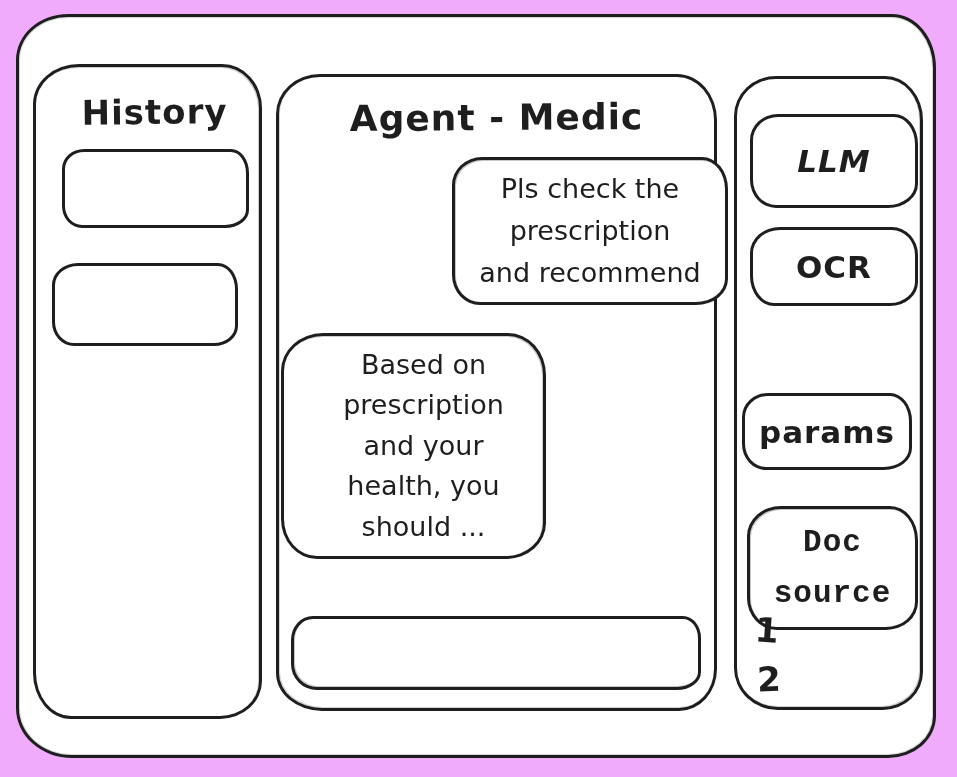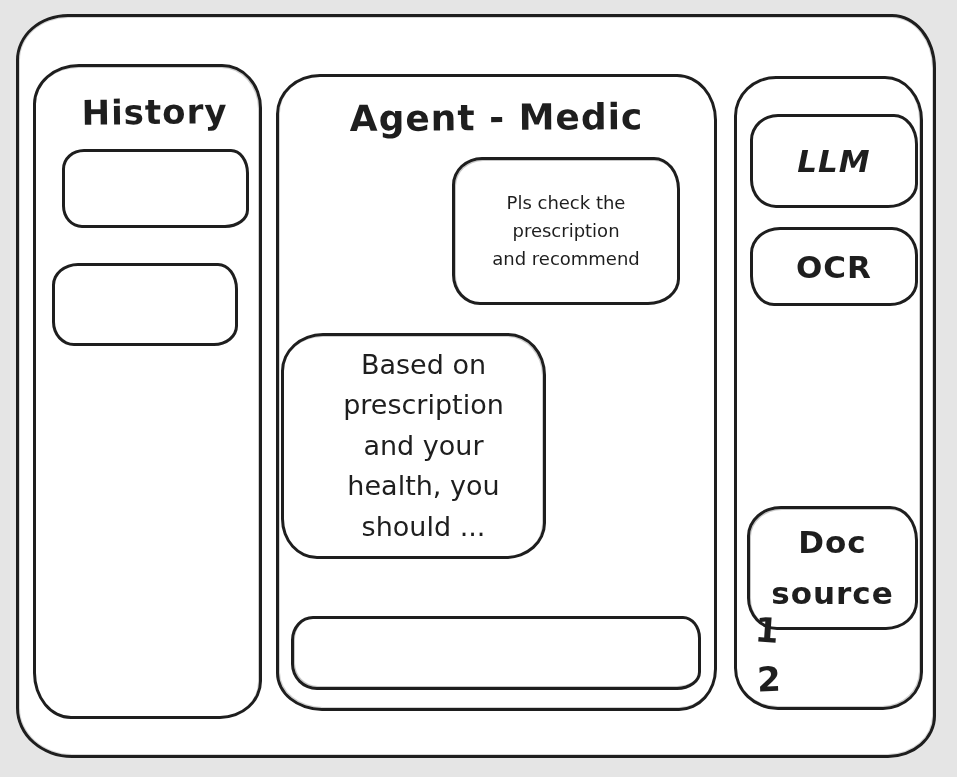--- a/index.html
+++ b/index.html
@@ -5,21 +5,21 @@
   * { box-sizing: border-box; margin: 0; padding: 0; }
   html, body { background: #ffffff; }
   body {
     font-family: "DejaVu Sans", sans-serif;
     color: #1e1e1e;
   }
   .canvas {
     position: relative;
     width: 957px;
     height: 777px;
-    background: #e5e5e5;
+    background: #f0abfc;
     overflow: hidden;
   }
   
   .sk {
     position: absolute;
     background: #ffffff;
     border: 3px solid #1e1e1e;
   }
   .outer-frame {
     left: 16px; top: 14px; width: 920px; height: 744px;
@@ -64,23 +64,23 @@
   }
   .bubble {
     display: flex;
     align-items: center;
     justify-content: center;
     text-align: center;
     white-space: pre-line;
     font-weight: 500;
   }
   .user-bubble {
-    left: 452px; top: 157px; width: 228px; height: 148px;
+    left: 452px; top: 157px; width: 276px; height: 148px;
     border-radius: 30px 26px 32px 28px / 28px 32px 26px 30px;
-    font-size: 18px;
+    font-size: 27px;
     line-height: 1.55;
     box-shadow: inset 1px 1px 0 0 rgba(30,30,30,0.25);
   }
   .agent-bubble {
     left: 281px; top: 333px; width: 265px; height: 226px;
     border-radius: 42px 38px 40px 36px / 38px 42px 36px 40px;
     font-size: 27px;
     line-height: 1.5;
     box-shadow: inset -1px 1px 0 0 rgba(30,30,30,0.22);
     padding-left: 20px;
@@ -118,20 +118,21 @@
   }
   .params-button {
     left: 742px; top: 393px; width: 170px; height: 77px;
     border-radius: 26px 22px 28px 24px / 24px 28px 22px 26px;
   }
   .doc-source-button {
     left: 747px; top: 506px; width: 171px; height: 124px;
     border-radius: 34px 28px 32px 30px / 30px 34px 28px 32px;
     line-height: 1.65;
     box-shadow: inset 1px 1px 0 0 rgba(30,30,30,0.25);
+    font-family: Liberation Mono, monospace;
   }
   .doc-item {
     position: absolute;
     font-size: 34px;
     font-weight: 600;
     z-index: 3;
     cursor: pointer;
   }
   .doc-item-1 { left: 755px; top: 610px; transform: rotate(4deg); }
   .doc-item-2 { left: 757px; top: 659px; transform: rotate(-2deg); }
@@ -156,18 +157,19 @@
   <div class="sk bubble agent-bubble">Based on
 prescription
 and your
 health, you
 should ...</div>
   <div class="sk input-bar"></div>
 
   <div class="sk tools-panel"></div>
   <div class="sk tool-button llm-button">LLM</div>
   <div class="sk tool-button ocr-button">OCR</div>
+  <div class="sk tool-button params-button">params</div>
   <div class="sk tool-button doc-source-button">Doc
 source</div>
   <div class="doc-item doc-item-1">1</div>
   <div class="doc-item doc-item-2">2</div>
 
 </div>
 
 </body></html>

